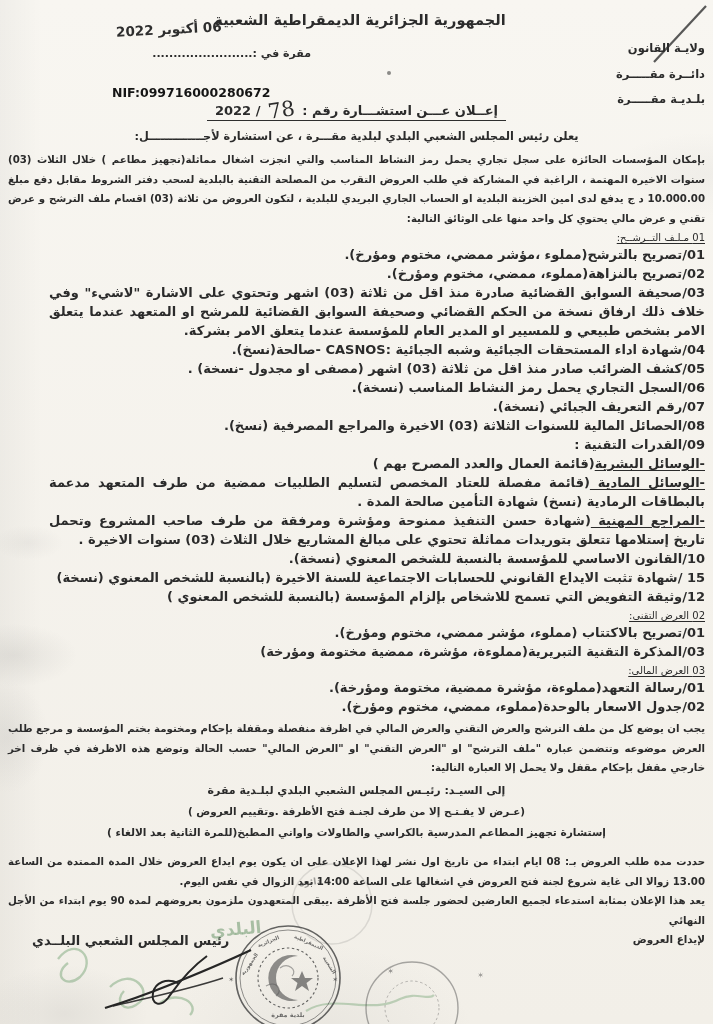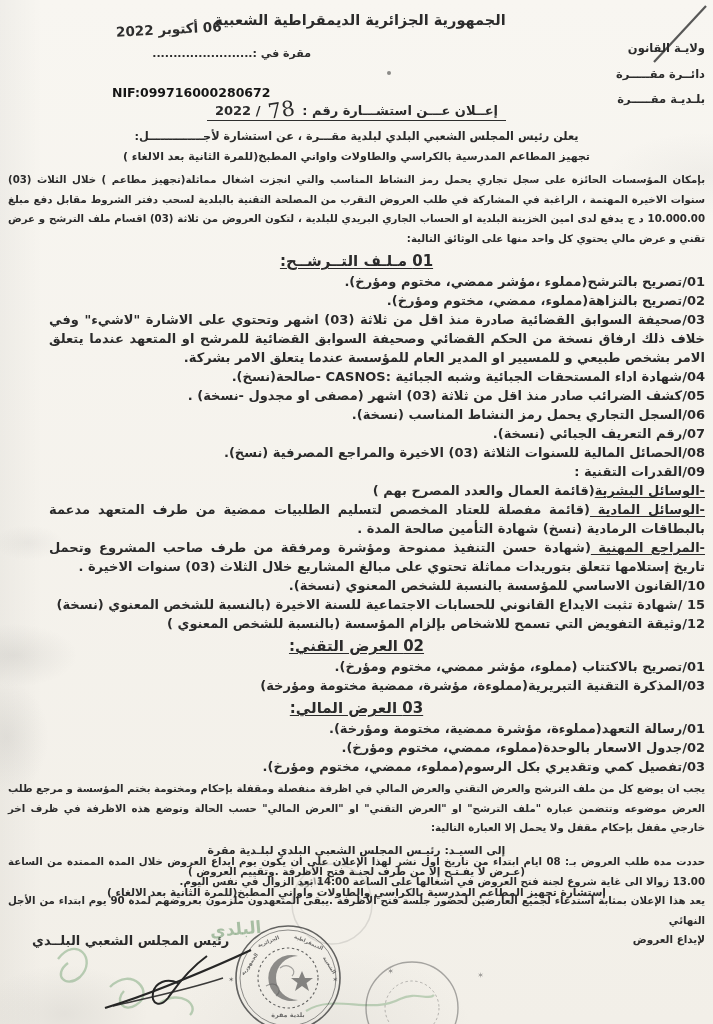--- a/index.html
+++ b/index.html
@@ -26,21 +26,21 @@
   .nif{top:85px;left:112px;direction:ltr;font-size:12.5px;font-weight:700;color:#151515;white-space:nowrap;text-align:right;}
   .inkdot{top:71px;left:387px;width:4px;height:4px;border-radius:50%;background:rgba(50,50,50,.55);}
   
   .content{position:absolute;top:100px;right:8px;left:8px;}
   .titlerow{text-align:center;margin-bottom:5px;}
   .doctitle{display:inline-block;border-bottom:1.6px solid #2f2f2f;padding:0 8px 2px;font-size:13px;font-weight:700;}
   .handnum{display:inline-block;font-family:"DejaVu Serif",serif;font-weight:400;font-size:21px;line-height:12px;transform:rotate(-9deg);position:relative;top:2px;margin:0 3px;}
   .announce1{text-align:center;font-size:11.3px;font-weight:700;line-height:21px;}
   .announce2{text-align:center;font-size:11px;font-weight:700;line-height:20px;}
   .para{font-size:10.2px;font-weight:700;line-height:19.5px;text-align:justify;margin-top:3px;}
-  .secheading{text-align:center;font-size:15px;font-weight:700;margin:4px 0 2px;}
+  .secheading{text-align:right;font-size:10px;font-weight:400;margin:4px 0 2px;}
   .secheading span{text-decoration:underline;text-underline-offset:2px;}
   .item{font-size:13px;font-weight:700;line-height:19px;text-align:justify;margin-left:41px;}
   .u{text-decoration:underline;text-underline-offset:2px;}
   .addr{text-align:center;font-weight:700;line-height:20.5px;}
   .addr-to{font-size:11px;}
   .addr-warn{font-size:10.4px;}
   .addr-subj{font-size:10.6px;}
   
   .bottom{position:absolute;top:852px;right:8px;left:8px;}
   .sigrow{display:flex;justify-content:space-between;align-items:flex-start;margin-top:3px;}
@@ -74,21 +74,20 @@
 
     <div class="titlerow">
       <span class="doctitle">
         <span>إعــلان عـــن استشـــارة رقم :</span>
         <span class="handnum">78</span>
         <span>/ 2022</span>
       </span>
     </div>
 
     <div class="announce1">يعلن رئيس المجلس الشعبي البلدي لبلدية مقـــرة ، عن استشارة لأجــــــــــــــل:</div>
-    <div class="announce2">تجهيز المطاعم المدرسية بالكراسي والطاولات واواني المطبخ(للمرة الثانية بعد الالغاء )</div>
 
     <div class="para">بإمكان المؤسسات الحائزة على سجل تجاري يحمل رمز النشاط المناسب والتي انجزت اشغال مماثلة(تجهيز مطاعم ) خلال الثلاث (03) سنوات الاخيرة المهتمة ، الراغبة في المشاركة في طلب العروض التقرب من المصلحة التقنية بالبلدية لسحب دفتر الشروط مقابل دفع مبلغ 10.000.00 د ج يدفع لدى امين الخزينة البلدية او الحساب الجاري البريدي للبلدية ، لتكون العروض من ثلاثة (03) اقسام ملف الترشح و عرض تقني و عرض مالي يحتوي كل واحد منها على الوثائق التالية:</div>
 
     <div class="secheading"><span>01 مـلـف التــرشــح:</span></div>
     <div class="item">01/تصريح بالترشح(مملوء ،مؤشر ممضي، مختوم ومؤرخ).</div>
     <div class="item">02/تصريح بالنزاهة(مملوء، ممضي، مختوم ومؤرخ).</div>
     <div class="item">03/صحيفة السوابق القضائية صادرة منذ اقل من ثلاثة (03) اشهر وتحتوي على الاشارة "لاشيء" وفي خلاف ذلك ارفاق نسخة من الحكم القضائي وصحيفة السوابق القضائية للمرشح او المتعهد عندما يتعلق الامر بشخص طبيعي و للمسيير او المدير العام للمؤسسة عندما يتعلق الامر بشركة.</div>
     <div class="item">04/شهادة اداء المستحقات الجبائية وشبه الجبائية :CASNOS -صالحة(نسخ).</div>
     <div class="item">05/كشف الضرائب صادر منذ اقل من ثلاثة (03) اشهر (مصفى او مجدول -نسخة) .</div>
     <div class="item">06/السجل التجاري يحمل رمز النشاط المناسب (نسخة).</div>
@@ -104,21 +103,20 @@
     <div class="item">15 /شهادة تثبت الايداع القانوني للحسابات الاجتماعية للسنة الاخيرة (بالنسبة للشخص المعنوي (نسخة)</div>
     <div class="item">12/وثيقة التفويض التي تسمح للاشخاص بإلزام المؤسسة (بالنسبة للشخص المعنوي )</div>
 
     <div class="secheading"><span>02 العرض التقني:</span></div>
     <div class="item">01/تصريح بالاكتتاب (مملوء، مؤشر ممضي، مختوم ومؤرخ).</div>
     <div class="item">03/المذكرة التقنية التبريرية(مملوءة، مؤشرة، ممضية مختومة ومؤرخة)</div>
 
     <div class="secheading"><span>03 العرض المالي:</span></div>
     <div class="item">01/رسالة التعهد(مملوءة، مؤشرة ممضية، مختومة ومؤرخة).</div>
     <div class="item">02/جدول الاسعار بالوحدة(مملوء، ممضي، مختوم ومؤرخ).</div>
-    <div class="item">03/تفصيل كمي وتقديري بكل الرسوم(مملوء، ممضي، مختوم ومؤرخ).</div>
 
     <div class="para">يجب ان يوضع كل من ملف الترشح والعرض التقني والعرض المالي في اظرفة منفصلة ومقفلة بإحكام ومختومة بختم المؤسسة و مرجع طلب العرض موضوعه وتتضمن عبارة "ملف الترشح" او "العرض التقني" او "العرض المالي" حسب الحالة وتوضع هذه الاظرفة في ظرف اخر خارجي مقفل بإحكام مقفل ولا يحمل إلا العبارة التالية:</div>
 
     <div class="addr addr-to" style="margin-top:3px;">إلى السيـد: رئيـس المجلس الشعبي البلدي لبلـدية مقرة</div>
     <div class="addr addr-warn">(عـرض لا يفـتـح إلا من طرف لجنـة فتح الأظرفة .وتقييم العروض )</div>
     <div class="addr addr-subj">إستشارة تجهيز المطاعم المدرسية بالكراسي والطاولات واواني المطبخ(للمرة الثانية بعد الالغاء )</div>
   </div>
 
   <div class="bottom">
     <div class="para" style="margin-top:0;">حددت مدة طلب العروض بـ: 08 ايام ابتداء من تاريخ اول نشر لهذا الإعلان على ان يكون يوم ايداع العروض خلال المدة الممتدة من الساعة 13.00 زوالا الى غاية شروع لجنة فتح العروض في اشغالها على الساعة 14:00 بعد الزوال في نفس اليوم.</div>

